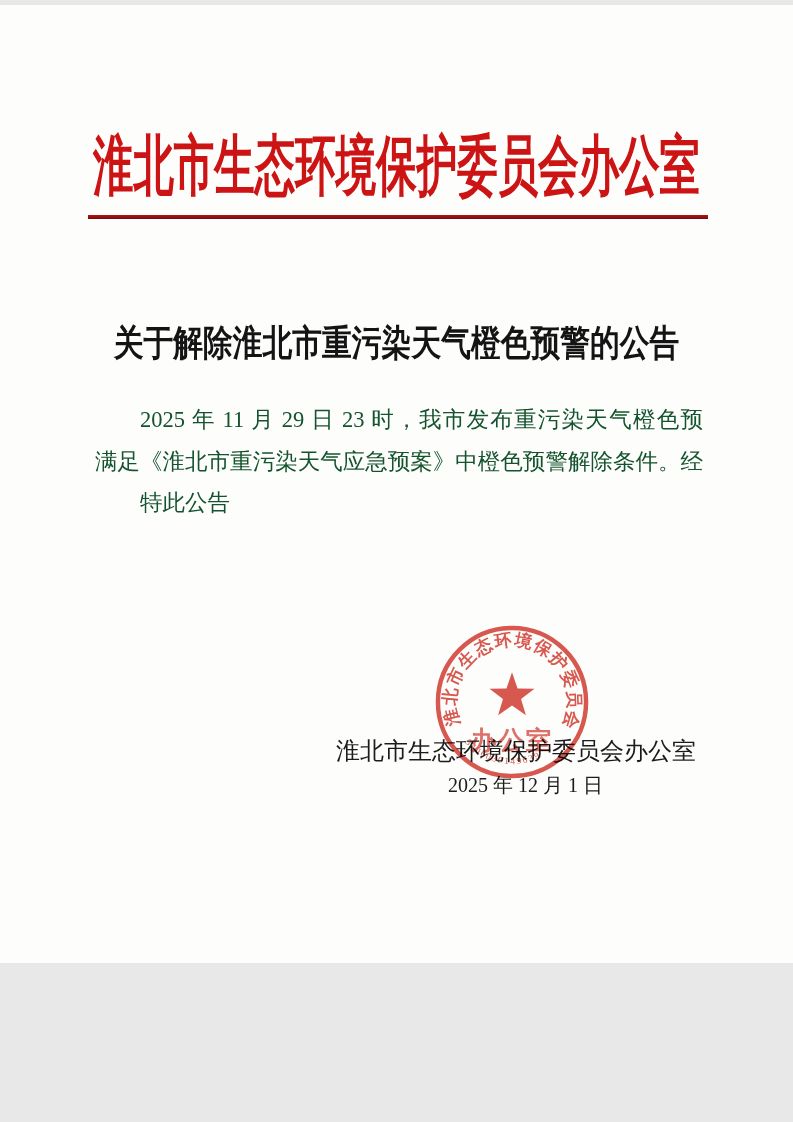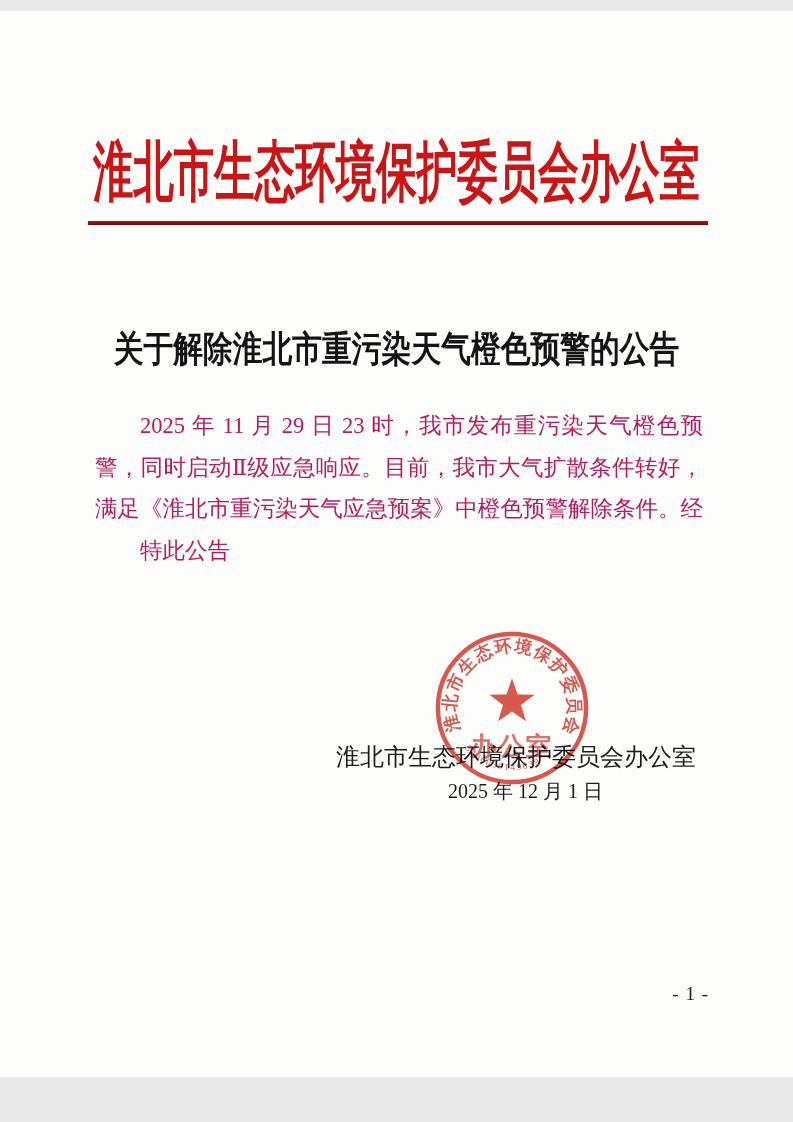--- a/index.html
+++ b/index.html
@@ -1,19 +1,19 @@
 <!DOCTYPE html>
 <html><head>
 <meta charset="utf-8">
 <style>
   html,body{margin:0;padding:0;background:#e8e8e8;}
   .page{
     position:relative;
-    width:793px;height:1066px;
-    margin:11px auto;
+    width:793px;height:958px;
+    margin:5px auto;
     background:#fdfdfc;
     font-family:"Liberation Serif","DejaVu Serif",serif;
     color:#1b1b1b;
     overflow:hidden;
   }
   .header-title{
     position:absolute;top:118px;left:0;width:100%;
     text-align:center;
     font-size:46px;font-weight:bold;
     color:#cc1414;
@@ -35,21 +35,21 @@
     position:absolute;top:314px;left:0;width:100%;
     text-align:center;
     font-size:32px;font-weight:bold;color:#141414;
     transform:scale(0.93,1.12);
     transform-origin:center top;
     white-space:nowrap;
   }
   .body-text{
     position:absolute;top:394px;left:95px;width:608px;
     font-size:22.5px;line-height:41.5px;
-    color:#be185d;
+    color:#14532d;
   }
   .body-line{height:41.5px;overflow:visible;}
   .jline{text-align:justify;text-align-last:justify;}
   .indent{text-indent:2em;}
   .signature{
     position:absolute;top:730px;right:97px;
     font-size:24px;color:#1b1b1b;white-space:nowrap;
   }
   .date-line{
     position:absolute;top:767px;right:190px;
@@ -74,21 +74,20 @@
 
   <div class="header-title">淮北市生态环境保护委员会办公室</div>
 
   <div class="red-line"></div>
 
 
   <div class="doc-title">关于解除淮北市重污染天气橙色预警的公告</div>
 
   <div class="body-text">
     <div class="body-line jline indent">2025 年 11 月 29 日 23 时，我市发布重污染天气橙色预</div>
-    <div class="body-line jline">警，同时启动Ⅱ级应急响应。目前，我市大气扩散条件转好，</div>
     <div class="body-line jline">满足《淮北市重污染天气应急预案》中橙色预警解除条件。经</div>
     <div class="body-line indent">特此公告</div>
   </div>
 
   <div class="signature">淮北市生态环境保护委员会办公室</div>
 
   <div class="date-line">2025 年 12 月 1 日</div>
 
   <div class="seal">
     <svg viewBox="0 0 160 160" xmlns="http://www.w3.org/2000/svg">

